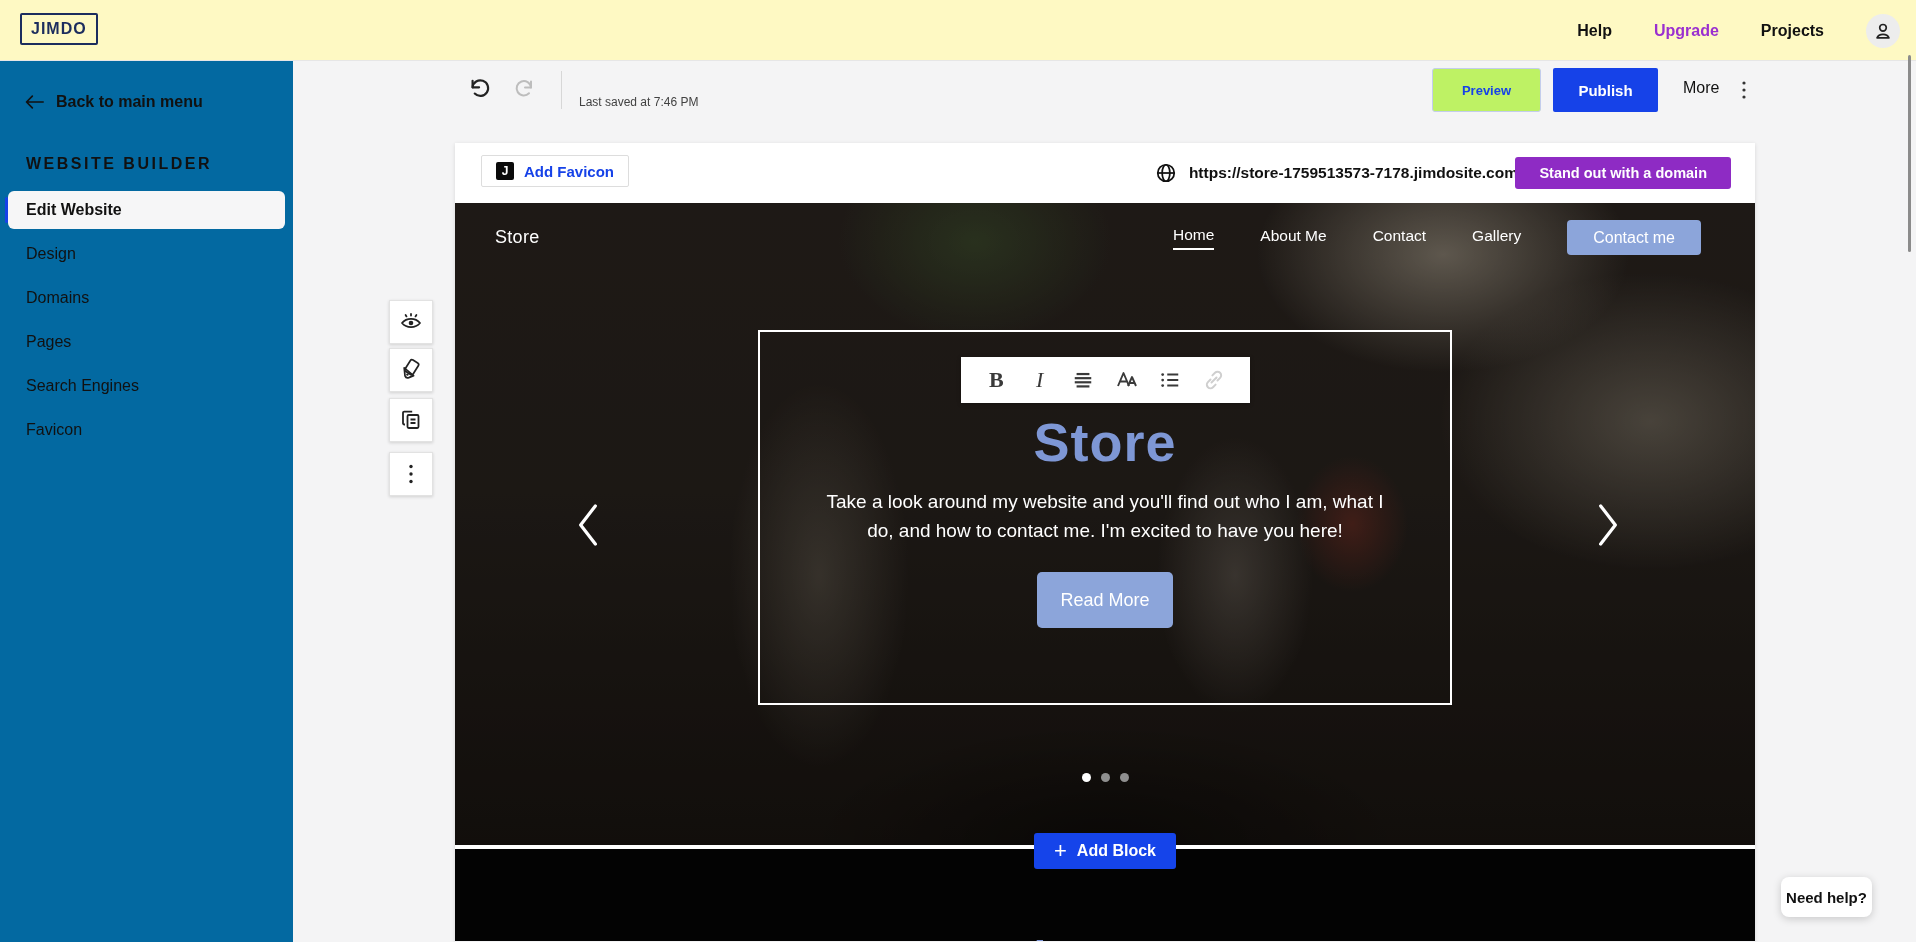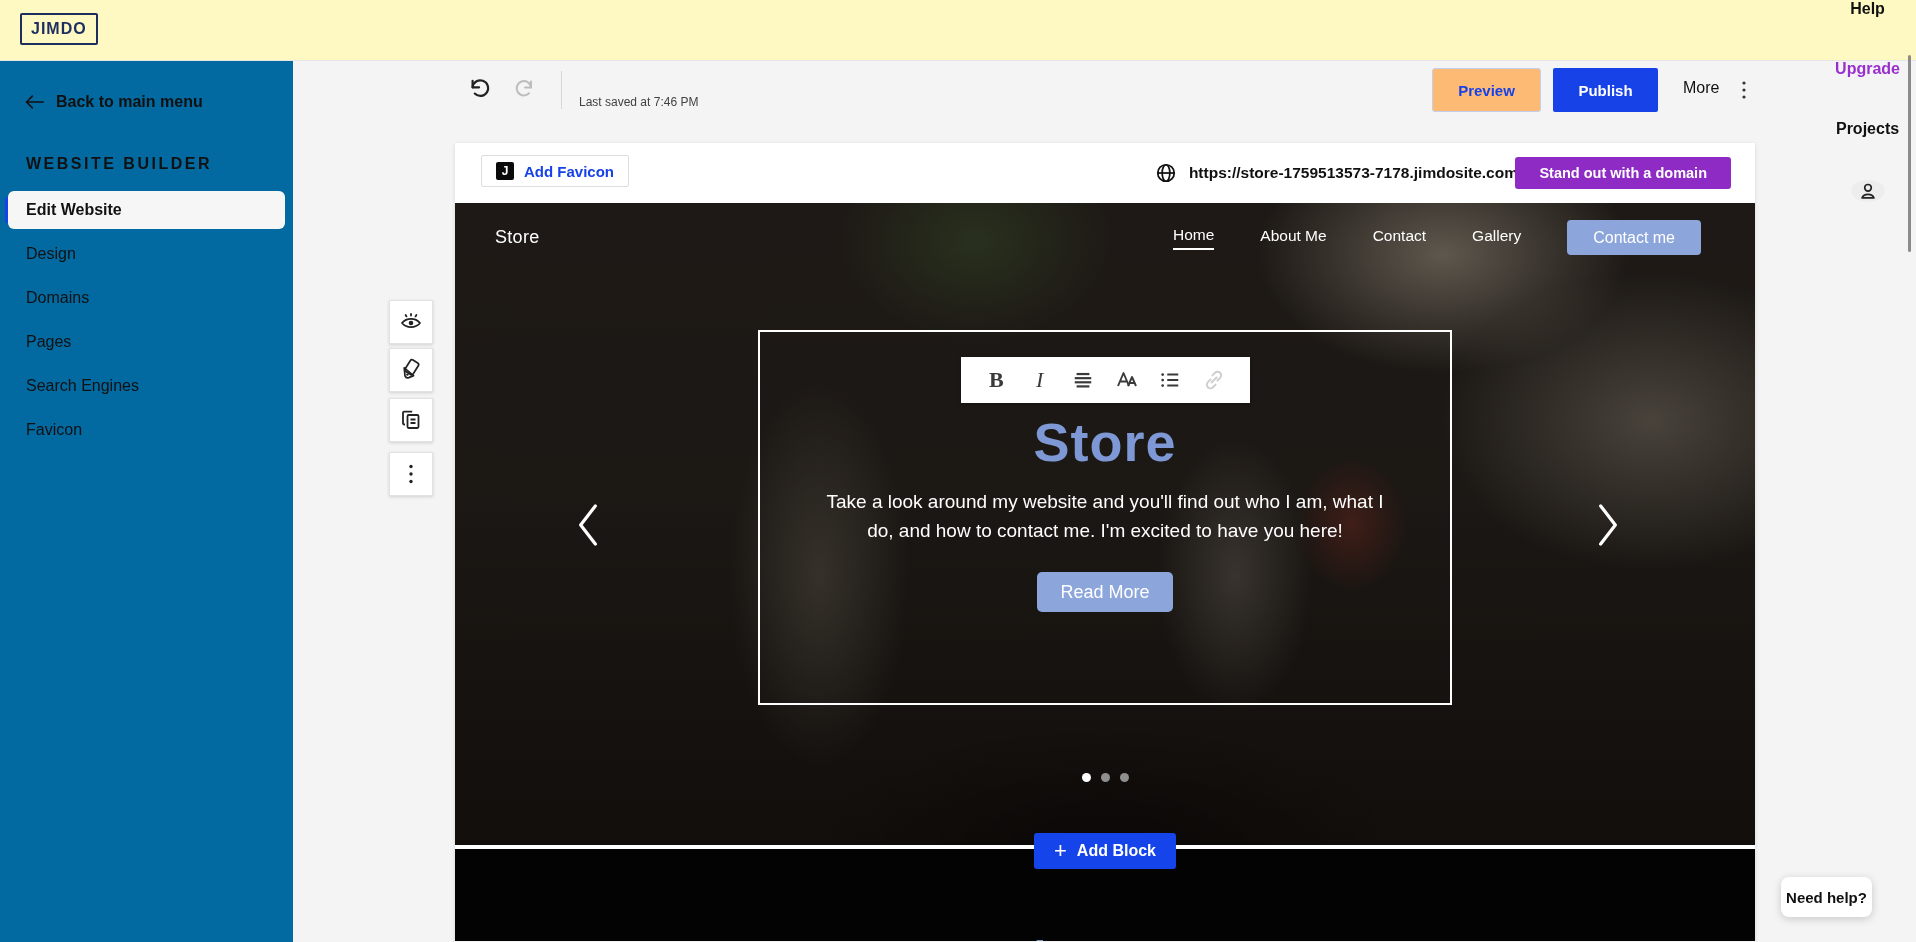--- a/index.html
+++ b/index.html
@@ -2,42 +2,42 @@
 <html><head>
 <meta charset="utf-8">
 <style>
   * { margin:0; padding:0; box-sizing:border-box; }
   body { font-family:"Liberation Sans", sans-serif; background:#e9e9ea; }
   .app { position:relative; width:1916px; height:942px; overflow:hidden; background:#f4f4f5; }
 
   
   .topbar { position:absolute; left:0; top:0; right:0; height:61px; background:#fef9c3; border-bottom:1px solid #e6e6e6; z-index:40; }
   .logo { position:absolute; left:20px; top:13px; border:2px solid #1c2d5e; border-radius:2px; padding:5px 9px; color:#1c2d5e; font-weight:800; font-size:16px; letter-spacing:1px; }
-  .topbar-right { position:absolute; right:16px; top:0; height:61px; display:flex; align-items:center; gap:42px;flex-direction:column; }
+  .topbar-right { position:absolute; right:16px; top:0; height:61px; display:flex; align-items:center; gap:42px; }
   .toplink { font-size:16px; font-weight:700; color:#111; cursor:pointer; }
   .toplink.upgrade { color:#9a2fd0; }
   .avatar { width:34px; height:34px; border-radius:50%; background:#ededed; display:flex; align-items:center; justify-content:center; }
 
   
   .sidebar { position:absolute; left:0; top:61px; bottom:0; width:293px; background:#0369a1; z-index:30; }
   .back-row { display:flex; align-items:center; gap:12px; padding:32px 0 0 24px; font-size:16px; font-weight:700; color:#111; cursor:pointer; }
   .side-section { padding:44px 0 0 26px; font-size:16px; font-weight:700; letter-spacing:2.5px; color:#111; }
   .side-items { margin-top:18px; }
   .side-item { position:relative; margin:6px 8px; padding:10px 0 10px 18px; font-size:16px; font-weight:500; color:#111; border-radius:6px; cursor:pointer; }
   .side-item.active { background:#f6f6f7; font-weight:600; }
   .side-item.active::before { content:""; position:absolute; left:-3px; top:6px; bottom:6px; width:3px; background:#1642e8; border-radius:2px; }
 
   
   .toolbar-row { position:absolute; left:293px; top:61px; right:0; height:56px; z-index:20; }
   .icon-btn { background:none; border:none; cursor:pointer; display:flex; align-items:center; justify-content:center; }
   .undo { position:absolute; left:170px; top:14px; width:30px; height:30px; }
   .redo { position:absolute; left:218px; top:14px; width:30px; height:30px; }
   .tb-divider { position:absolute; left:268px; top:10px; width:1px; height:38px; background:#d7d7d7; }
   .last-saved { position:absolute; left:286px; top:34px; font-size:12px; color:#424242;text-align:center; }
-  .preview-btn { position:absolute; left:1139px; top:7px; width:109px; height:44px; background:#fdba74; border:1px solid #c3cdec; border-radius:3px; color:#1642e8; font-size:15px; font-weight:700; cursor:pointer; }
+  .preview-btn { position:absolute; left:1139px; top:7px; width:109px; height:44px; background:#bef264; border:1px solid #c3cdec; border-radius:3px; color:#1642e8; font-size:13px; font-weight:700; cursor:pointer; }
   .publish-btn { position:absolute; left:1260px; top:7px; width:105px; height:44px; background:#1642e8; border:none; border-radius:2px; color:#fff; font-size:15px; font-weight:700; cursor:pointer; }
   .more-label { position:absolute; left:1390px; top:18px; font-size:16px; color:#111; cursor:pointer; }
   .more-kebab { position:absolute; left:1438px; top:14px; width:26px; height:30px; }
 
   
   .preview { position:absolute; left:455px; top:143px; width:1300px; bottom:0; z-index:10; box-shadow:0 1px 4px rgba(0,0,0,.12); }
   .favicon-bar { position:relative; height:60px; background:#fff; }
   .add-favicon { position:absolute; left:26px; top:12px; height:32px; display:flex; align-items:center; gap:10px; padding:0 14px; background:#fff; border:1px solid #ddd; border-radius:2px; cursor:pointer; }
   .fav-badge { width:18px; height:18px; background:#0a0a0a; border-radius:2px; color:#fff; font-size:12px; font-weight:800; display:flex; align-items:center; justify-content:center; }
   .add-favicon span.lbl { color:#1642e8; font-size:15px; font-weight:700; }
@@ -65,21 +65,21 @@
   .nav-link.active { border-bottom:2px solid #fff; }
   .contact-btn { height:35px; padding:0 26px; background:#8ca5da; border:none; border-radius:4px; color:#fff; font-size:16px; cursor:pointer; }
 
   .hero-box { position:absolute; left:303px; top:127px; width:694px; height:375px; border:2px solid #fff; z-index:3; display:flex; flex-direction:column; align-items:center; }
   .text-toolbar { margin-top:25px; width:289px; height:46px; background:#fff; box-shadow:0 1px 4px rgba(0,0,0,.25); display:flex; align-items:center; justify-content:space-around; padding:0 14px; }
   .tt-btn { width:30px; height:30px; display:flex; align-items:center; justify-content:center; cursor:pointer; color:#3a3a3a; }
   .tt-b { font-family:"Liberation Serif", serif; font-weight:700; font-size:22px; }
   .tt-i { font-family:"Liberation Serif", serif; font-style:italic; font-size:22px; }
   .hero-title { margin-top:8px; color:#7e97d5; font-size:54px; font-weight:700; letter-spacing:1px; }
   .hero-body { margin-top:14px; width:580px; color:#fff; font-size:19px; line-height:29px; text-align:center; font-weight:400; }
-  .hero-cta { margin-top:27px; width:136px; height:40px; background:#8ca5da; border:none; border-radius:5px; color:#fff; font-size:18px; cursor:pointer; }
+  .hero-cta { margin-top:27px; width:136px; height:56px; background:#8ca5da; border:none; border-radius:5px; color:#fff; font-size:18px; cursor:pointer; }
 
   .carousel-prev { position:absolute; left:120px; top:300px; width:40px; height:44px; z-index:4; cursor:pointer; }
   .carousel-next { position:absolute; right:120px; top:300px; width:40px; height:44px; z-index:4; cursor:pointer; }
   .dots { position:absolute; left:0; right:0; top:570px; display:flex; justify-content:center; gap:10px; z-index:4; }
   .dot { width:9px; height:9px; border-radius:50%; background:#8f8f8f; cursor:pointer; }
   .dot.active { background:#fff; }
 
   .section-gap { height:4px; background:#fff; }
   .next-section { position:relative; height:92px; background:#030303; overflow:hidden; }
   .next-title { position:absolute; left:0; right:0; top:86px; text-align:center; color:#7d95d6; font-size:46px; font-weight:700; line-height:1; }

